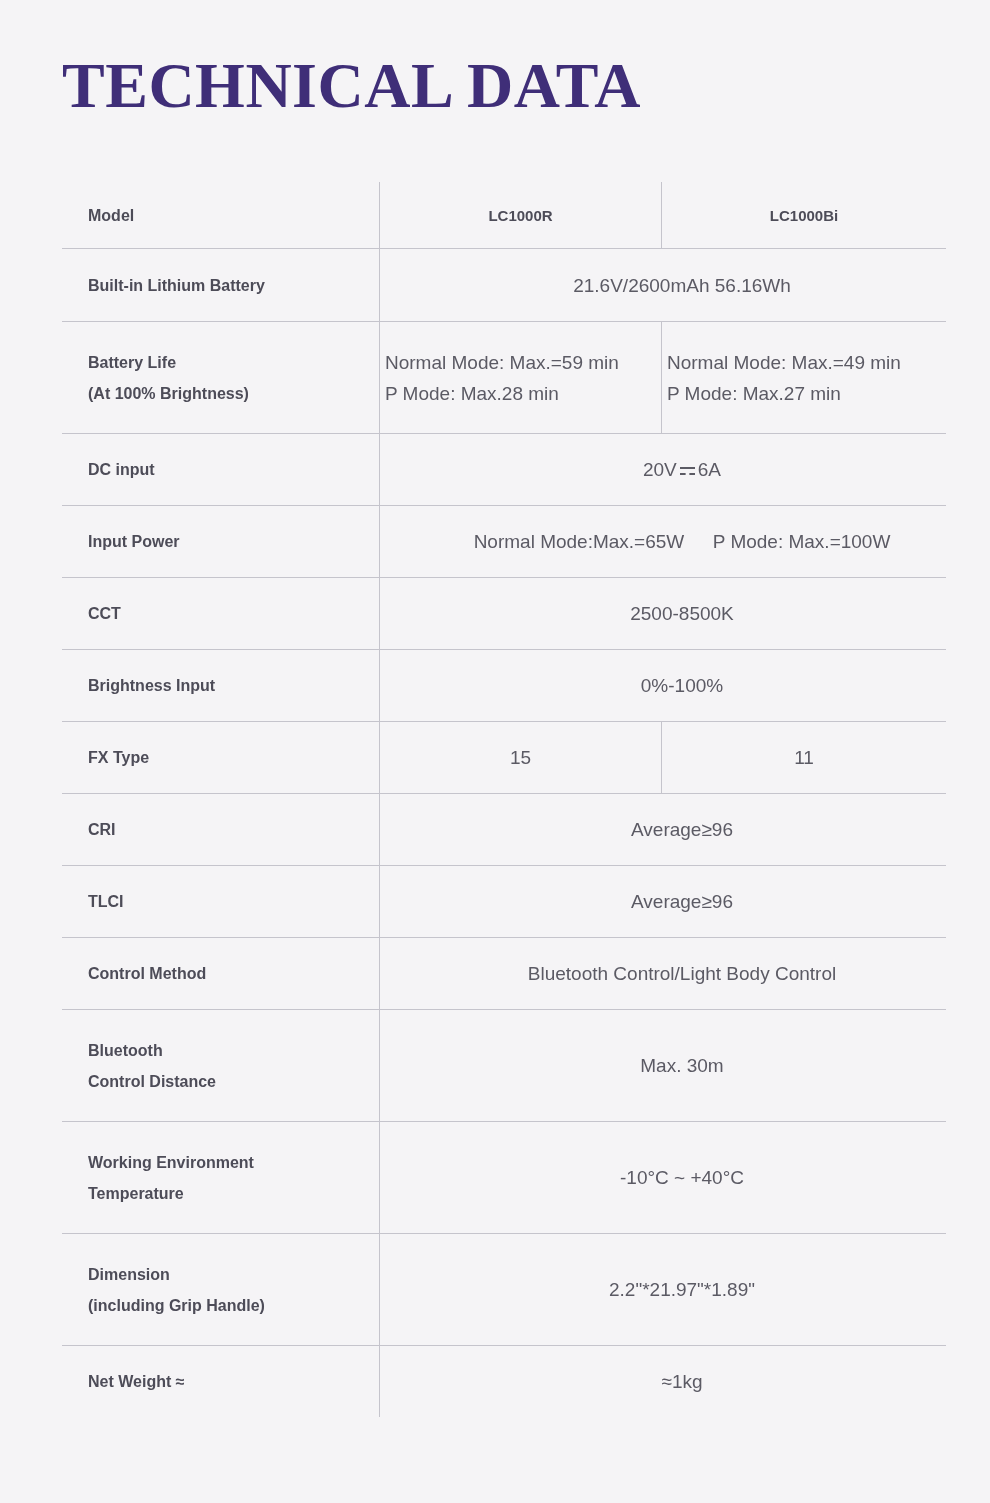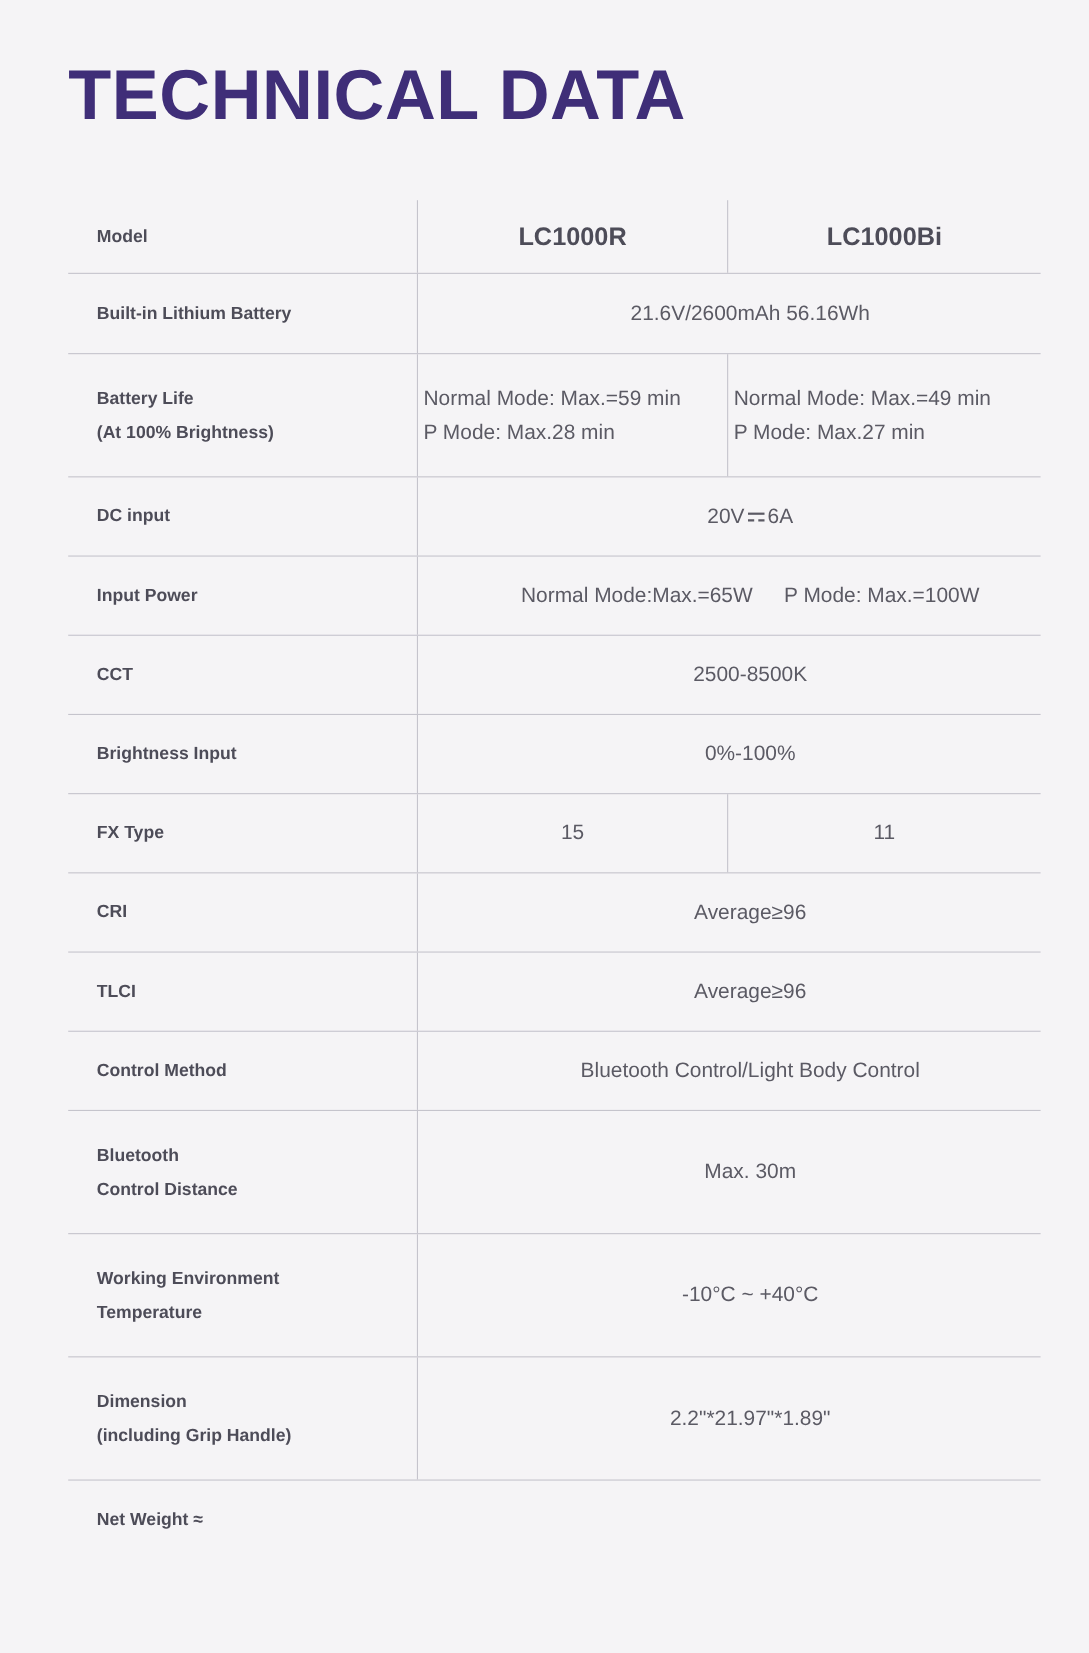--- a/index.html
+++ b/index.html
@@ -18,20 +18,21 @@
     overflow:hidden;
   }
   .page{width:990px;height:1503px;position:relative;}
   .title{
     margin:54px 0 1px 62px;
     font-size:64px;
     line-height:64px;
     font-weight:bold;
     letter-spacing:0.5px;
     color:var(--title-color);
+    font-family:Liberation Serif, serif;
   }
   .spec-table{
     margin:64px 0 0 62px;
     width:884px;
   }
   .row{
     display:flex;
     height:72px;
     align-items:stretch;
   }
@@ -58,21 +59,21 @@
     font-size:19px;
     color:var(--value-color);
     line-height:31px;
     align-items:center;
     text-align:center;
   }
   .value-cell.col1{width:282px;}
   .value-cell.col2{flex:1;}
   .value-cell.span{flex:1;padding-left:38px;}
   .value-cell.left{align-items:flex-start;text-align:left;padding-left:5px;}
-  .value-cell.bold{font-weight:bold;font-size:23px;color:var(--label-color);}
+  .value-cell.bold{font-weight:bold;font-size:15px;color:var(--label-color);}
   .dc-glyph{
     display:inline-block;
     position:relative;
     width:15px;
     height:12px;
     margin:0 3px;
     vertical-align:-1px;
   }
   .dc-glyph::before{
     content:"";position:absolute;left:0;right:0;top:2px;
@@ -213,15 +214,18 @@
           <div>(including Grip Handle)</div>
         </div>
         <div class="cell value-cell span">
           <div>2.2"*21.97"*1.89"</div>
         </div>
       </div>
       <div class="row">
         <div class="cell label-cell">
           <div>Net Weight ≈</div>
         </div>
+        <div class="cell value-cell span">
+          <div>≈1kg</div>
+        </div>
       </div>
     </div>
 </div>
 
 </body></html>

